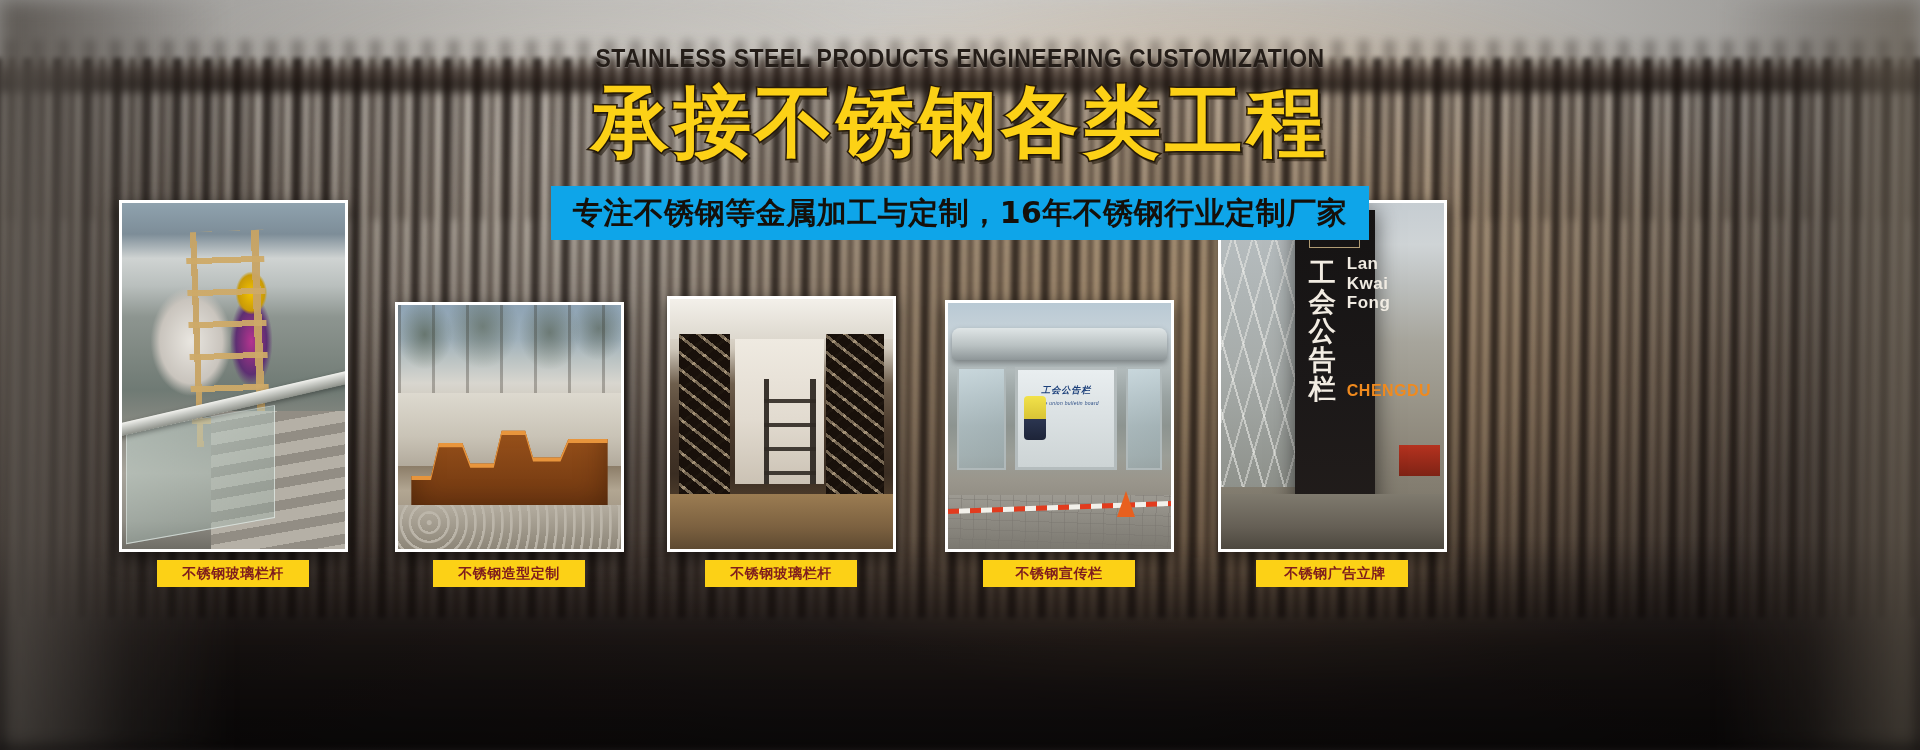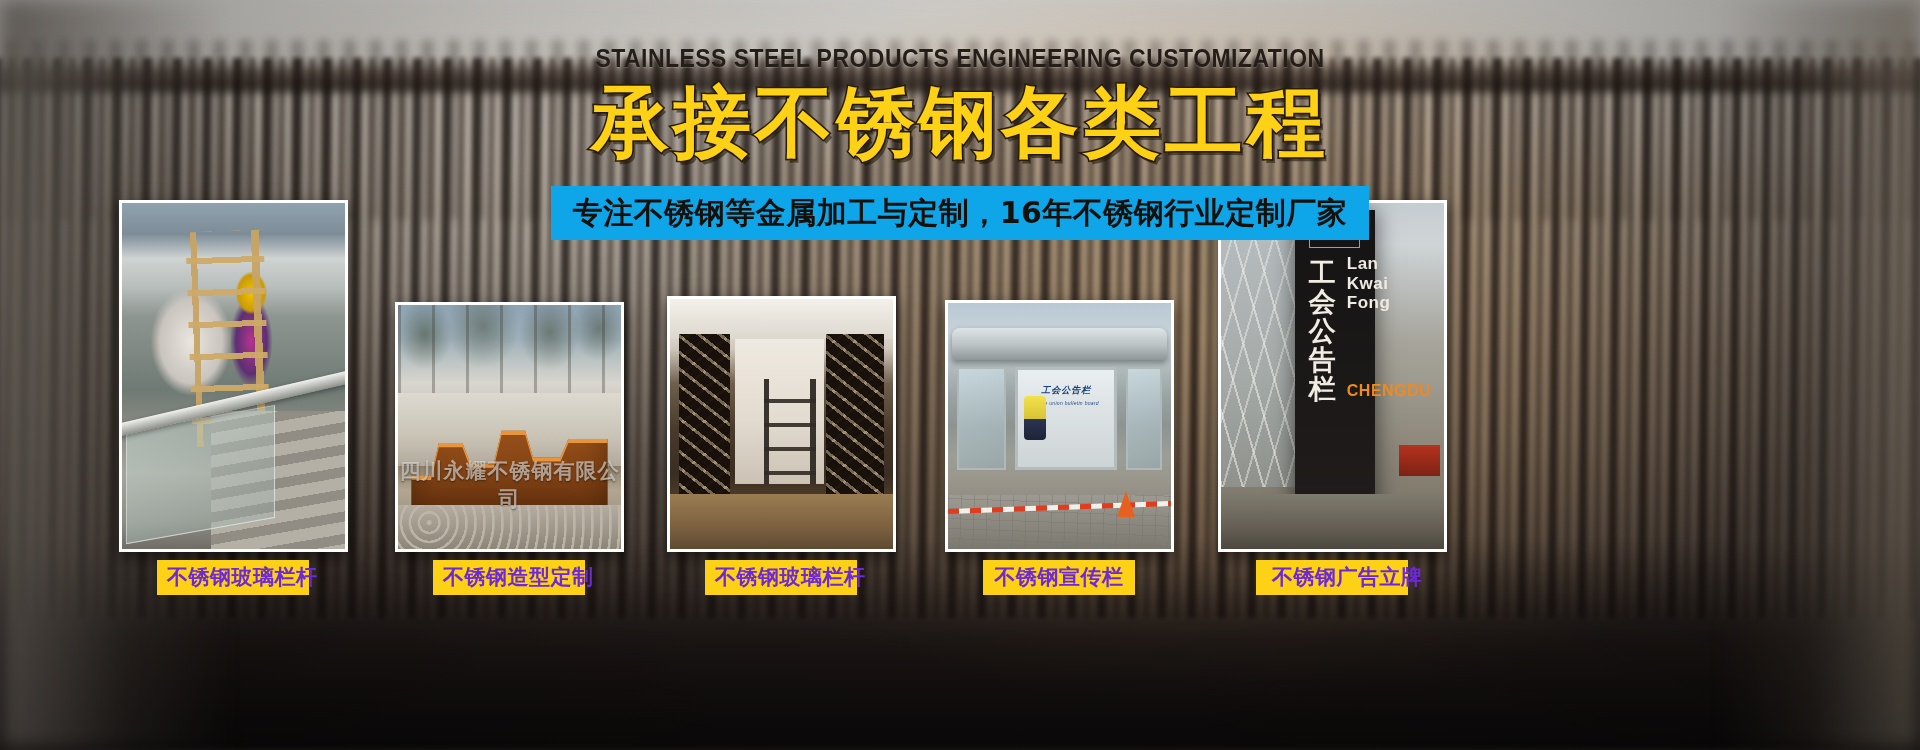--- a/index.html
+++ b/index.html
@@ -195,23 +195,23 @@
   }
   .photo {
     position: absolute;
     inset: 0;
     overflow: hidden;
   }
 
   .caption {
     position: absolute;
     background: #fcd116;
-    color: #6d28d9;
+    color: #7f1d1d;
     font-family: "DejaVu Sans", "Liberation Sans", sans-serif;
-    font-size: 21px;
+    font-size: 14px;
     font-weight: 700;
     letter-spacing: 0.5px;
     text-align: center;
     padding: 5px 10px 6px 10px;
     box-sizing: border-box;
     white-space: nowrap;
     line-height: 1.15;
   }
 
   .wm {
@@ -563,21 +563,20 @@
     </div>
     <div class="caption" style="left:157px; top:364px; width:152px;">不锈钢玻璃栏杆</div>
 
     <div class="card" style="left:395px; top:106px; width:229px; height:250px;">
       <div class="photo p2">
         <div class="trees"></div>
         <div class="wall"></div>
         <div class="corten"></div>
         <div class="corten-edge"></div>
         <div class="gravel"></div>
-        <div class="wm">四川永耀不锈钢有限公司</div>
       </div>
     </div>
     <div class="caption" style="left:433px; top:364px; width:152px;">不锈钢造型定制</div>
 
     <div class="card" style="left:667px; top:100px; width:229px; height:256px;">
       <div class="photo p3">
         <div class="ceiling"></div>
         <div class="back"></div>
         <div class="panelL"></div>
         <div class="panelR"></div>

